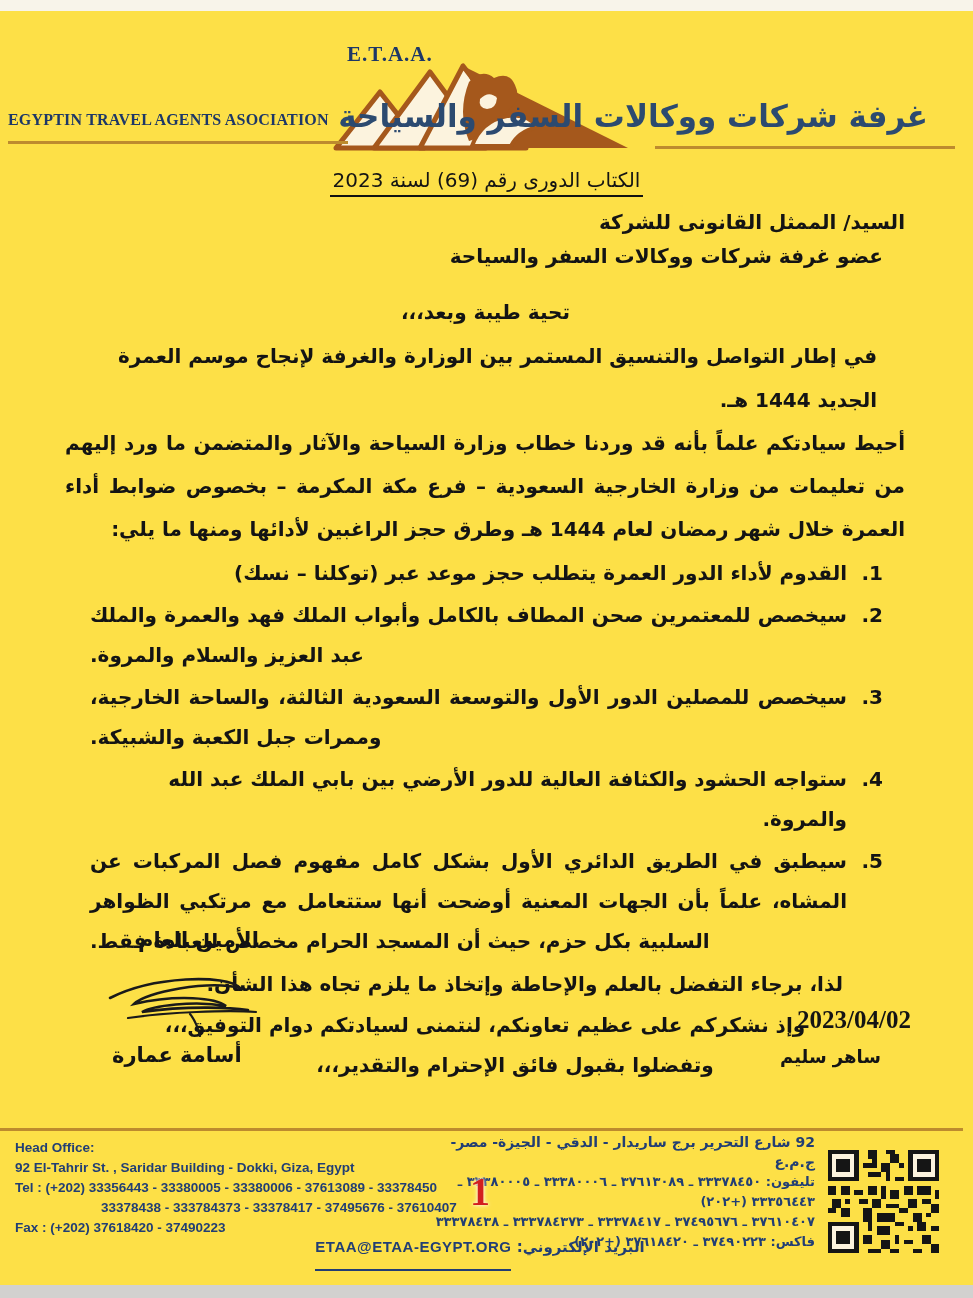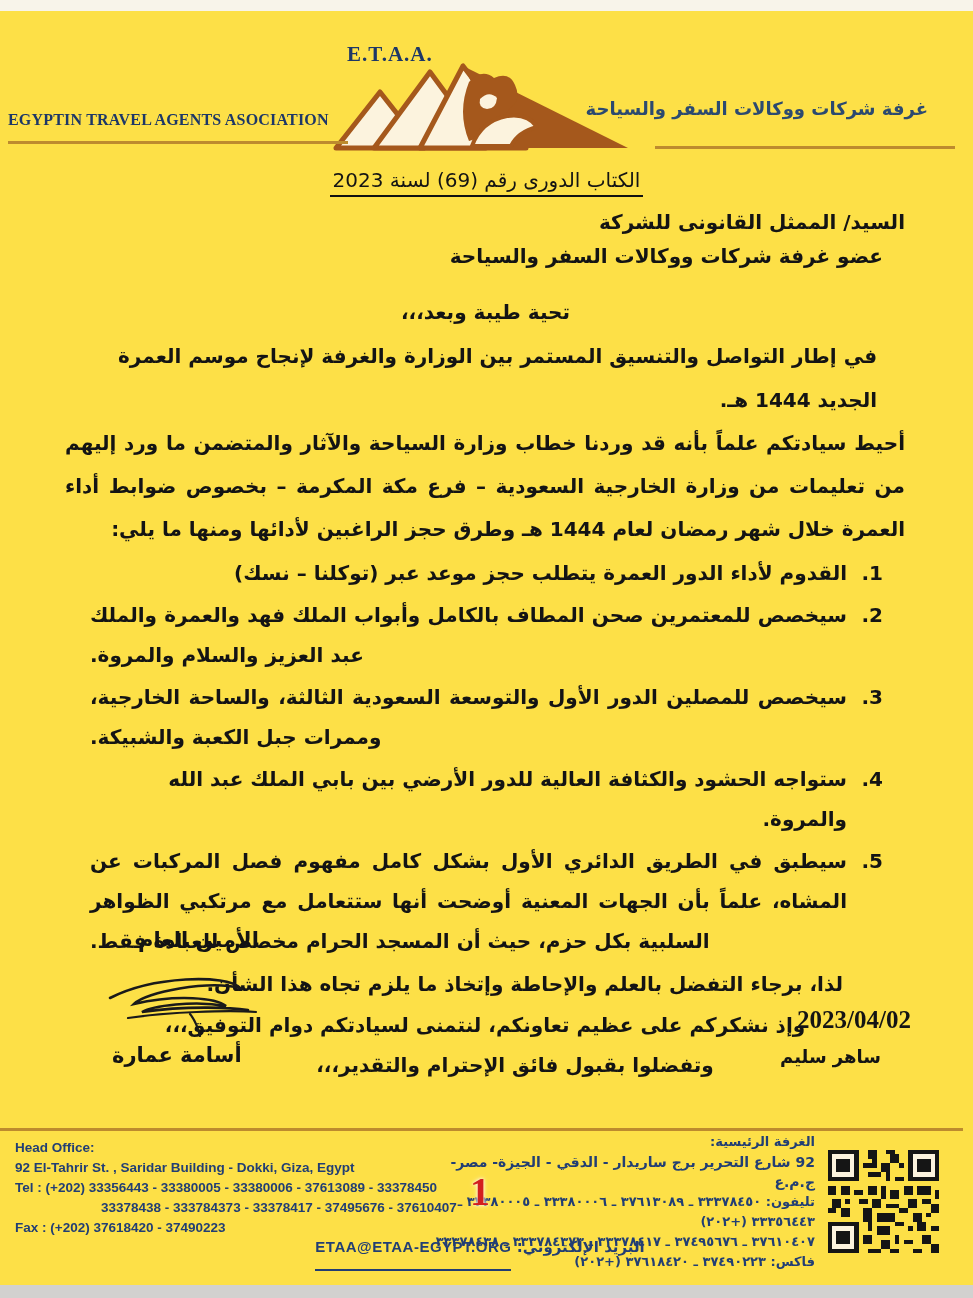--- a/index.html
+++ b/index.html
@@ -20,21 +20,21 @@
   }
   .logo-svg { position:absolute; left:330px; top:58px; width:302px; height:96px; }
   .org-en {
     position:absolute; left:8px; top:111px; width:338px;
     font-family:"Liberation Serif", serif; font-weight:bold;
     font-size:16px; color:#1d3767; letter-spacing:0.2px; white-space:nowrap;
   }
   .rule-en { position:absolute; left:8px; top:141px; width:340px; height:3px; background:#bd8b2e; }
   .org-ar {
     position:absolute; right:45px; top:98px; direction:rtl;
-    font-weight:bold; font-size:18px; color:#2c4a70; white-space:nowrap;
+    font-weight:bold; font-size:31px; color:#2c4a70; white-space:nowrap;
   }
   .rule-ar { position:absolute; right:18px; top:146px; width:300px; height:3px; background:#bd8b2e; }
 
   
   .title-row { position:absolute; left:0; right:0; top:168px; text-align:center; direction:rtl; }
   .title-row .title-inner {
     font-weight:normal; font-size:20px;
     border-bottom:2.5px solid #111; padding:0 3px 3px;
   }
   .body-col {
@@ -173,21 +173,20 @@
 
   <div class="footer-en">
     <div>Head Office:</div>
     <div>92 El-Tahrir St. , Saridar Building - Dokki, Giza, Egypt</div>
     <div>Tel : (+202) 33356443 - 33380005 - 33380006 - 37613089 - 33378450</div>
     <div class="indent">33378438 - 333784373 - 33378417 - 37495676 - 37610407</div>
     <div>Fax : (+202) 37618420 - 37490223</div>
   </div>
 
   <div class="footer-ar">
-    <div>الغرفة الرئيسية:</div>
     <div class="ar-addr">92 شارع التحرير برج ساريدار - الدقي - الجيزة- مصر- ج.م.ع</div>
     <div>تليفون: ٣٣٣٧٨٤٥٠ ـ ٣٧٦١٣٠٨٩ ـ ٣٣٣٨٠٠٠٦ ـ ٣٣٣٨٠٠٠٥ ـ ٣٣٣٥٦٤٤٣ (+٢٠٢)</div>
     <div class="ar-tel2">٣٧٦١٠٤٠٧ ـ ٣٧٤٩٥٦٧٦ ـ ٣٣٣٧٨٤١٧ ـ ٣٣٣٧٨٤٣٧٣ ـ ٣٣٣٧٨٤٣٨</div>
     <div>فاكس: ٣٧٤٩٠٢٢٣ ـ ٣٧٦١٨٤٢٠ (+٢٠٢)</div>
   </div>
 
   <div class="email-row">
     <span>البريد الإلكتروني:</span>
     <span class="email-addr">ETAA@ETAA-EGYPT.ORG</span>
   </div>

